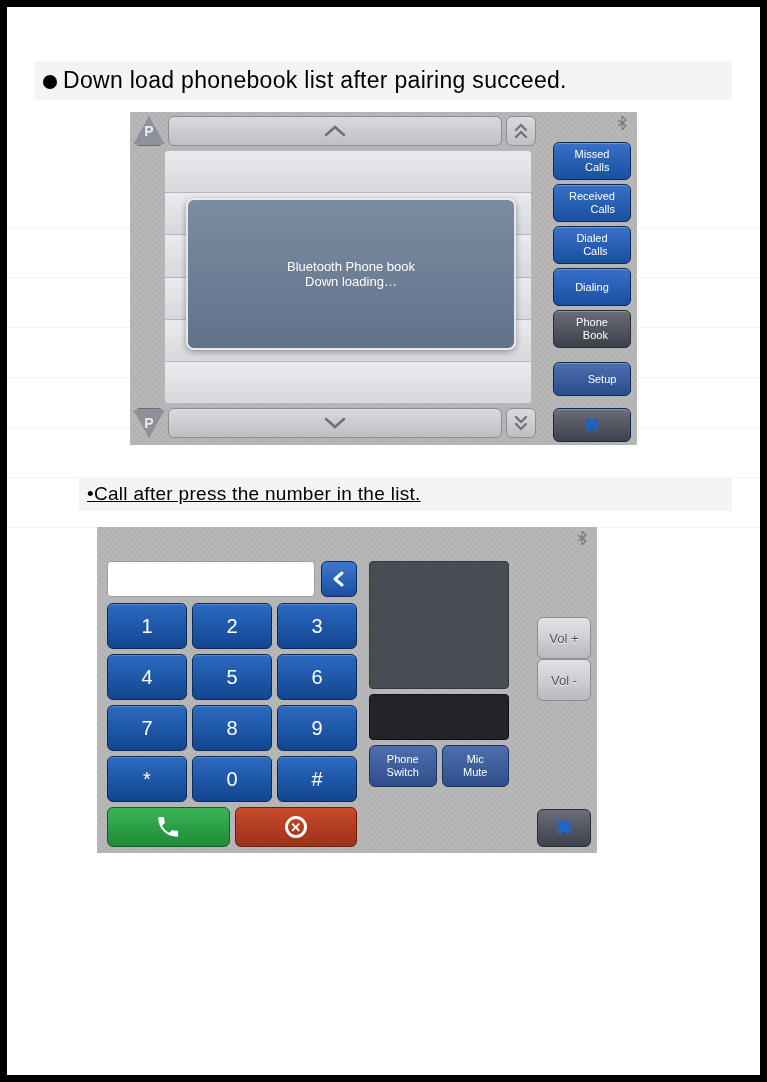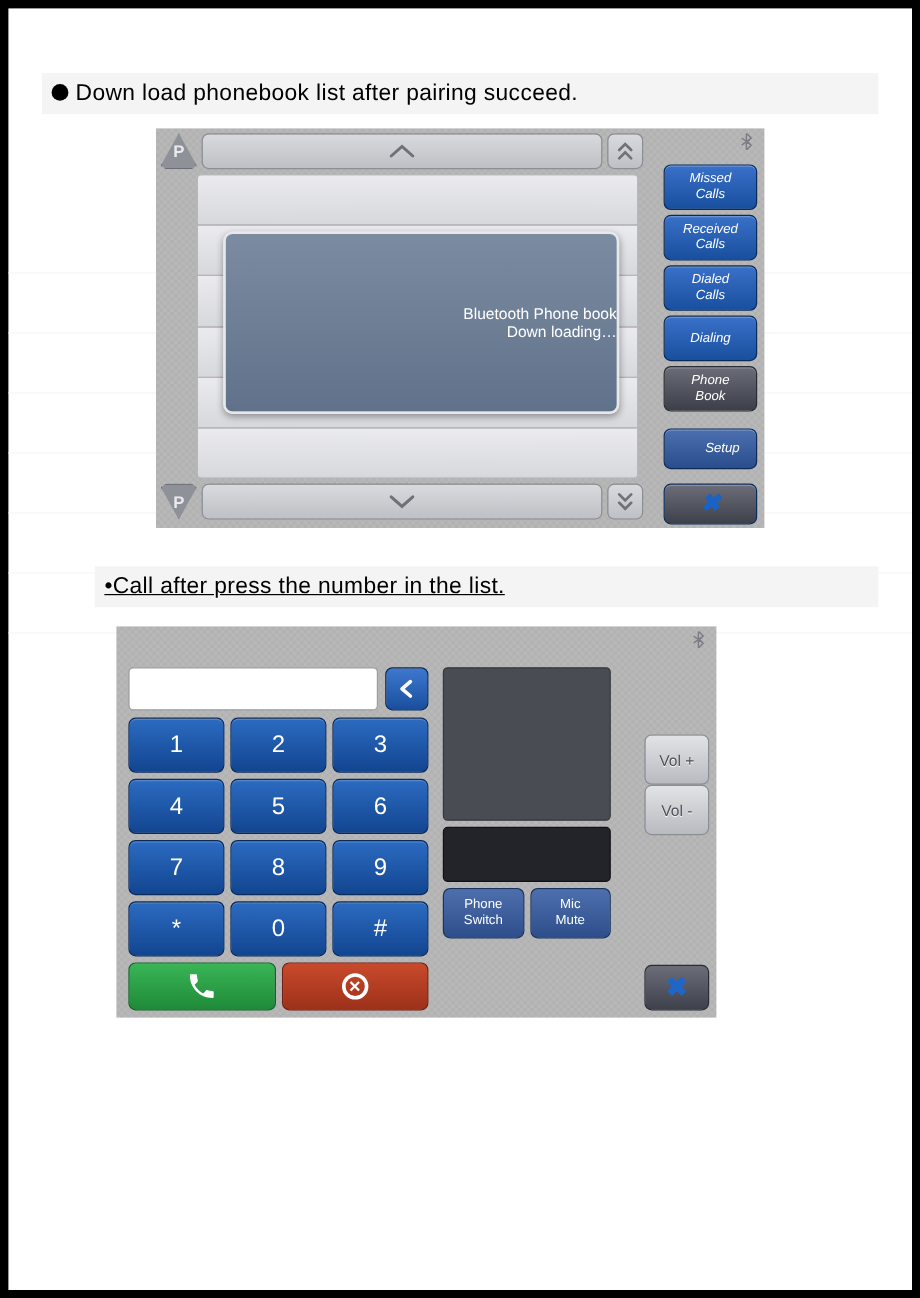--- a/index.html
+++ b/index.html
@@ -26,21 +26,21 @@
     font-weight: bold;
     padding: 8px 18px;
     letter-spacing: 2px;
     display: inline-block;
     font-family: "Arial", sans-serif;
   }
   .bullet-line {
     margin: 40px 28px 12px 28px;
     background: #f4f4f4;
     padding: 6px 8px;
-    font-size: 19px;
+    font-size: 23px;
     letter-spacing: 0.3px;
   }
   .bullet-circle {
     display: inline-block;
     width: 14px;
     height: 14px;
     background: #000;
     border-radius: 50%;
     margin-right: 6px;
     position: relative;
@@ -77,26 +77,25 @@
   }
   .sbtn {
     border-radius: 6px;
     color: #fff;
     font-size: 11px;
     line-height: 1.15;
     height: 38px;
     display: flex;
     align-items: center;
     justify-content: center;
-    text-align: center;
+    text-align: right;
     background: linear-gradient(#3a71c9, #184f9e);
     border: 1px solid #0a2a5a;
     box-shadow: inset 0 1px 0 rgba(255,255,255,0.25);
     cursor: pointer;
-    font-style: italic;
   }
   .sbtn.active {
     background: linear-gradient(#6a6d78, #3c3e48);
     border-color: #2a2c33;
   }
   .sbtn.setup {
     background: linear-gradient(#4c6fb0, #2a4d8c);
     margin-top: 10px;
     height: 34px;
     padding-left: 20px;
@@ -181,21 +180,21 @@
   .overlay-msg {
     position: absolute;
     top: 82px;
     left: 52px;
     width: 330px;
     height: 152px;
     background: linear-gradient(#7b8ca1, #60728a);
     border: 2px solid #e6e8ec;
     border-radius: 8px;
     display: flex;
-    align-items: flex-end;
+    align-items: center;
     justify-content: center;
     flex-direction: column;
     color: #fff;
     font-size: 13px;
     box-shadow: 0 2px 6px rgba(0,0,0,0.35);
   }
 
   
   .device2 {
     margin: 16px 0 0 90px;

